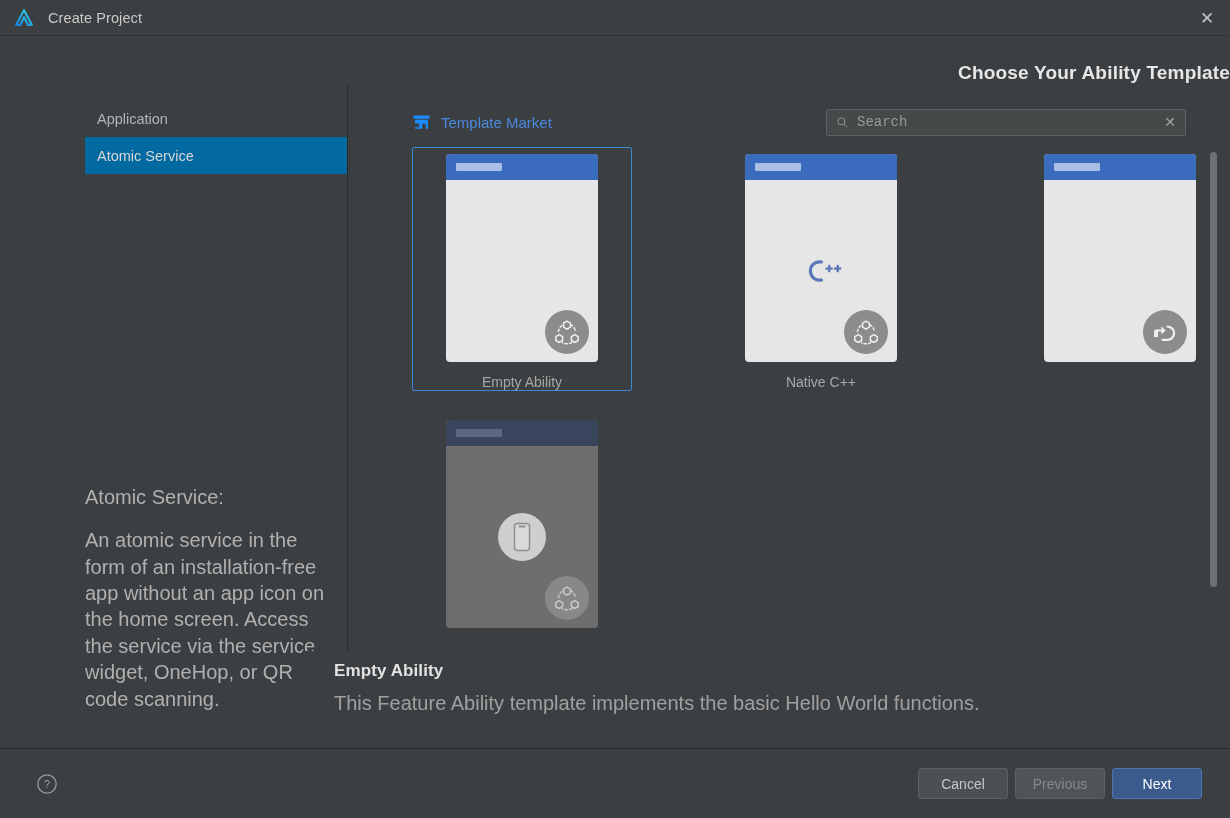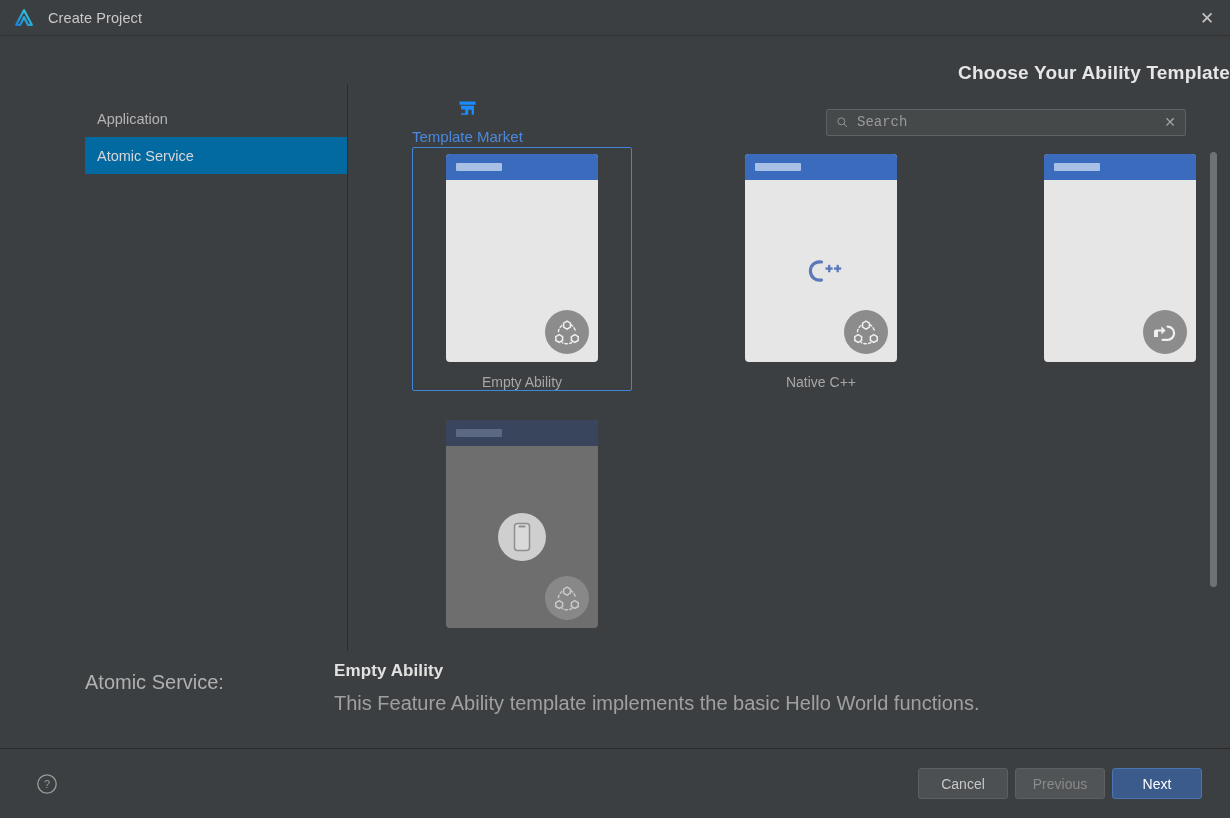--- a/index.html
+++ b/index.html
@@ -139,21 +139,20 @@
     height: 58px;
     flex: 0 0 58px;
   }
   .market-link {
     display: flex;
     align-items: center;
     gap: 10px;
     color: #4a88df;
     font-size: 15px;
     cursor: pointer;
-    flex-direction: column;
   }
   .store-icon { width: 19px; height: 19px; display:block; }
 
   .search-box {
     margin-left: auto;
     width: 360px;
     height: 27px;
     background: #45494a;
     border: 1px solid #5e6264;
     border-radius: 2px;
@@ -374,20 +373,21 @@
           <div class="cat-item">
             <span>Application</span>
           </div>
           <div class="cat-item selected">
             <span>Atomic Service</span>
           </div>
         </div>
 
         <div class="desc-block">
           <div class="desc-title">Atomic Service:</div>
+          <div class="desc-text">An atomic service in the form of an installation-free app without an app icon on the home screen. Access the service via the service widget, OneHop, or QR code scanning.</div>
         </div>
       </div>
 
       <div class="right-panel">
 
         <div class="market-row">
           <div class="market-link">
             <svg class="store-icon" viewBox="0 0 20 20">
               <rect x="1.5" y="2.5" width="17" height="3.6" rx="0.6" fill="#1a8cff"></rect>
               <path d="M3.2 7.2 h13.6 v9.4 h-2.4 v-5.4 h-3.6 v5.4 h-7.6 z" fill="#1a8cff"></path>

